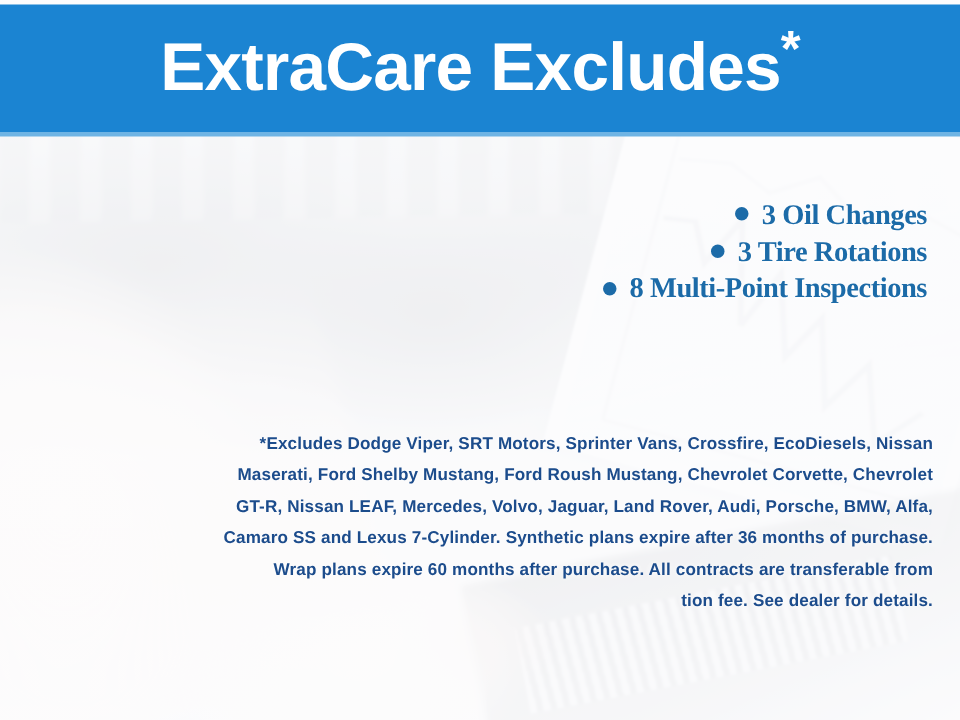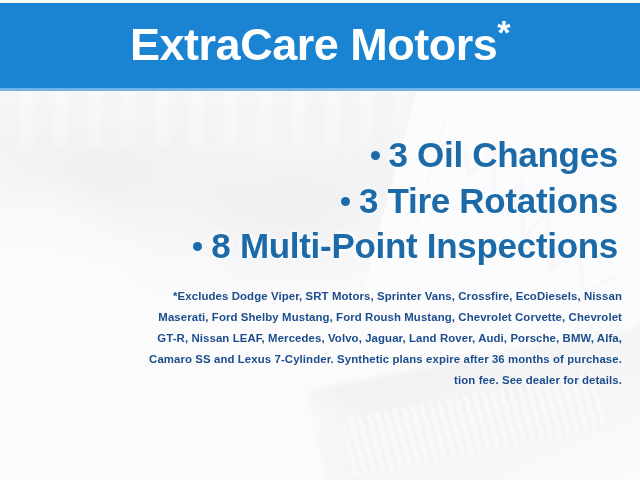--- a/index.html
+++ b/index.html
@@ -211,29 +211,30 @@
     top: 132px;
     width: 100%;
     padding: 0 22px 0 0;
     box-sizing: border-box;
     text-align: right;
     list-style: none;
     margin: 0;
   }
   .benefit-item {
     color: #1c6ba8;
-    font-size: 35px;
+    font-size: 19px;
     font-weight: bold;
     line-height: 1.30;
     letter-spacing: -0.3px;
     white-space: nowrap;
     text-shadow:
        0 0 5px rgba(255,255,255,0.95),
        0 0 10px rgba(255,255,255,0.80),
        0 1px 0 rgba(255,255,255,0.70);
+    font-family: Liberation Serif, serif;
   }
   .benefit-item .dot {
     display: inline-block;
     width: 9px;
     height: 9px;
     border-radius: 50%;
     background: #1c6ba8;
     vertical-align: middle;
     margin-right: 9px;
     margin-bottom: 4px;
@@ -281,21 +282,21 @@
     <div class="ph-laptop"></div>
     <div class="ph-keys"></div>
     <div class="ph-accent"></div>
     <div class="ph-hand"></div>
     <div class="photo-wash"></div>
     <div class="photo-wash-2"></div>
   </div>
 
   <div class="header-band">
     <h1 class="header-title">
-      <span>ExtraCare Motors</span><span class="star">*</span>
+      <span>ExtraCare Excludes</span><span class="star">*</span>
     </h1>
   </div>
   <div class="header-underline"></div>
 
   <ul class="benefits">
     <li class="benefit-item">
       <span class="dot"></span><span>3 Oil Changes</span>
     </li>
     <li class="benefit-item">
       <span class="dot"></span><span>3 Tire Rotations</span>
@@ -303,16 +304,17 @@
     <li class="benefit-item">
       <span class="dot"></span><span>8 Multi-Point Inspections</span>
     </li>
   </ul>
 
   <div class="fineprint">
     <span class="fp-line">*Excludes Dodge Viper, SRT Motors, Sprinter Vans, Crossfire, EcoDiesels, Nissan</span>
     <span class="fp-line">Maserati, Ford Shelby Mustang, Ford Roush Mustang, Chevrolet Corvette, Chevrolet</span>
     <span class="fp-line">GT-R, Nissan LEAF, Mercedes, Volvo, Jaguar, Land Rover, Audi, Porsche, BMW, Alfa,</span>
     <span class="fp-line">Camaro SS and Lexus 7-Cylinder. Synthetic plans expire after 36 months of purchase.</span>
+    <span class="fp-line">Wrap plans expire 60 months after purchase. All contracts are transferable from</span>
     <span class="fp-line">tion fee. See dealer for details.</span>
   </div>
 
 </div>
 
 </body></html>

